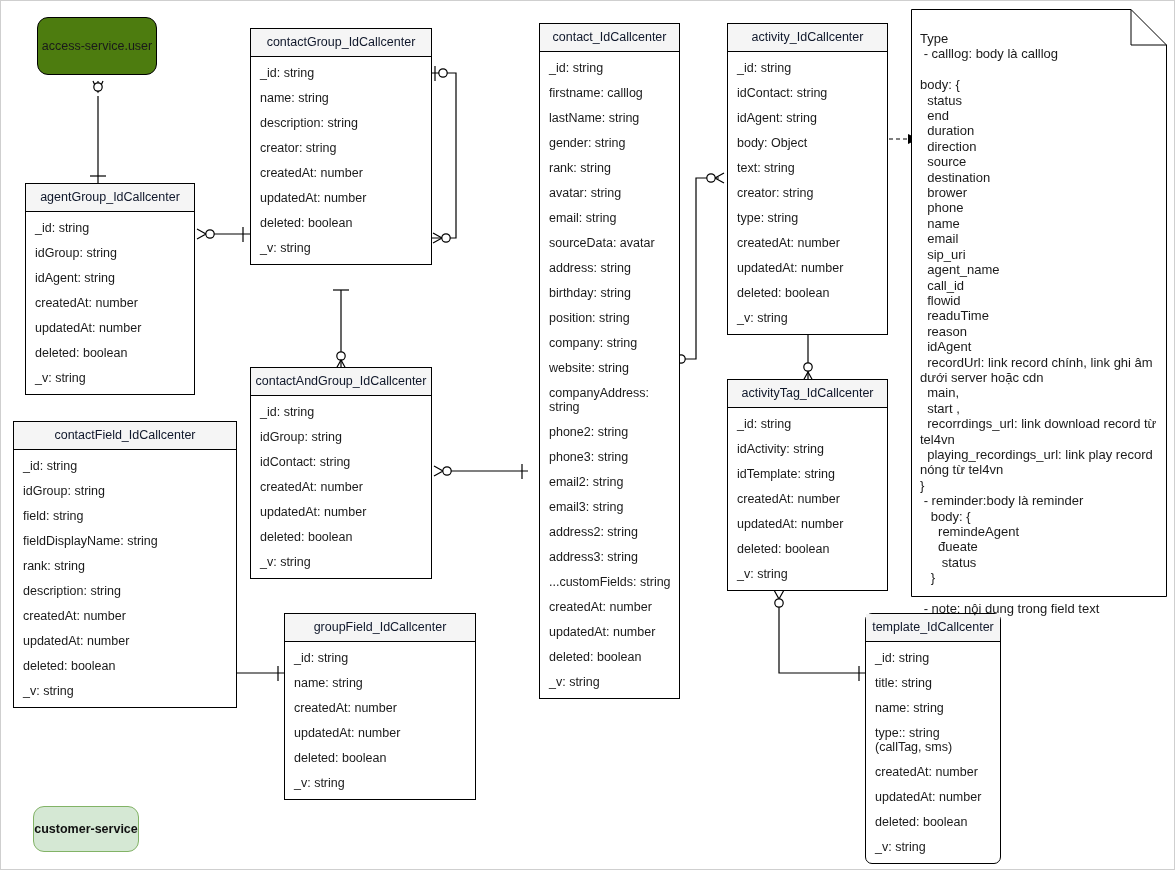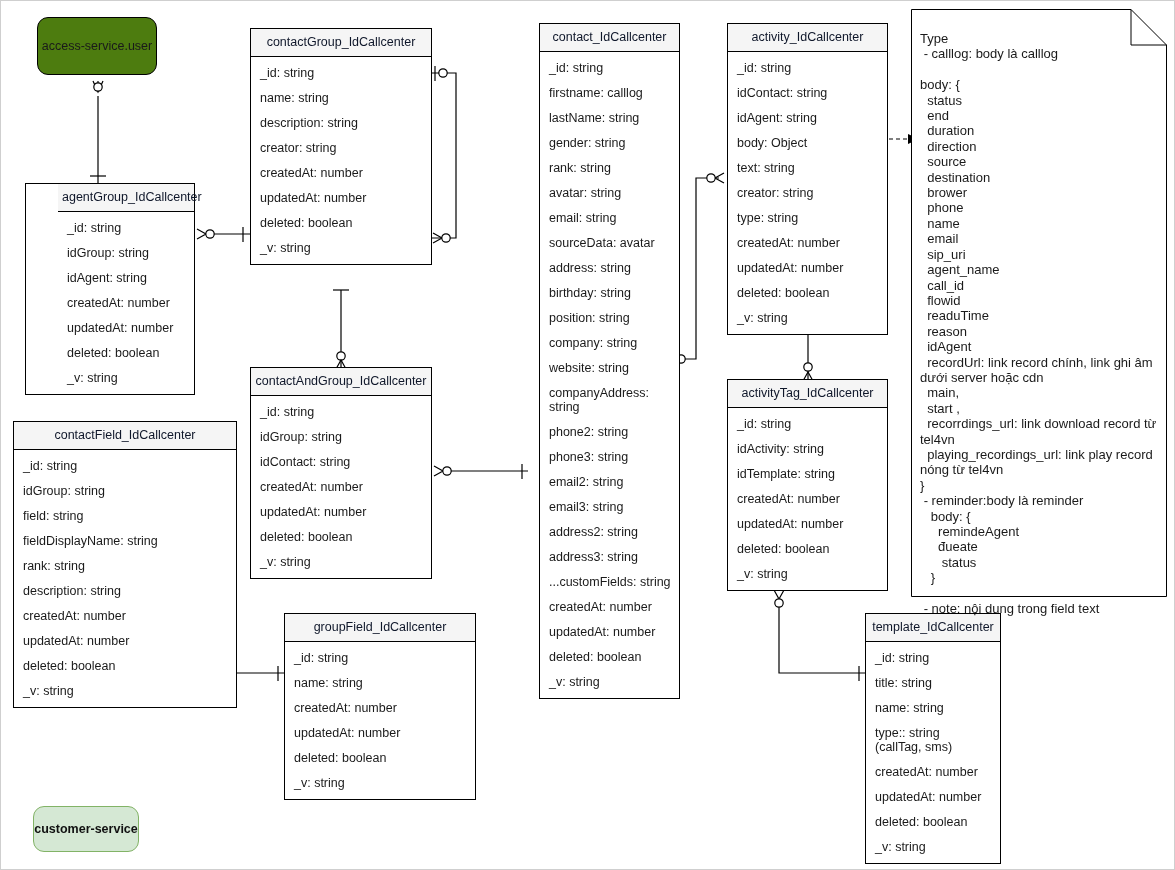--- a/index.html
+++ b/index.html
@@ -172,21 +172,21 @@
   </svg>
 
   <div class="service" style="left:36px;top:16px;width:120px;height:58px;">
     <span>access-service.user</span>
   </div>
 
   <div class="service green" style="left:32px;top:805px;width:106px;height:46px;">
     <span>customer-service</span>
   </div>
 
-  <div class="table" style="left:24px;top:182px;width:170px;padding-left:32px;">
+  <div class="table" style="left:24px;top:182px;width:170px;">
     <div class="hdr">agentGroup_IdCallcenter</div>
     <ul>
       <li>_id: string</li>
       <li>idGroup: string</li>
       <li>idAgent: string</li>
       <li>createdAt: number</li>
       <li>updatedAt: number</li>
       <li>deleted: boolean</li>
       <li>_v: string</li>
     </ul>
@@ -301,21 +301,21 @@
       <li>_id: string</li>
       <li>idActivity: string</li>
       <li>idTemplate: string</li>
       <li>createdAt: number</li>
       <li>updatedAt: number</li>
       <li>deleted: boolean</li>
       <li>_v: string</li>
     </ul>
   </div>
 
-  <div class="table" style="left:864px;top:612px;width:136px;">
+  <div class="table" style="left:864px;top:612px;width:136px;border-radius:7px;">
     <div class="hdr">template_IdCallcenter</div>
     <ul>
       <li>_id: string</li>
       <li>title: string</li>
       <li>name: string</li>
       <li>type:: string
 (callTag, sms)</li>
       <li>createdAt: number</li>
       <li>updatedAt: number</li>
       <li>deleted: boolean</li>

